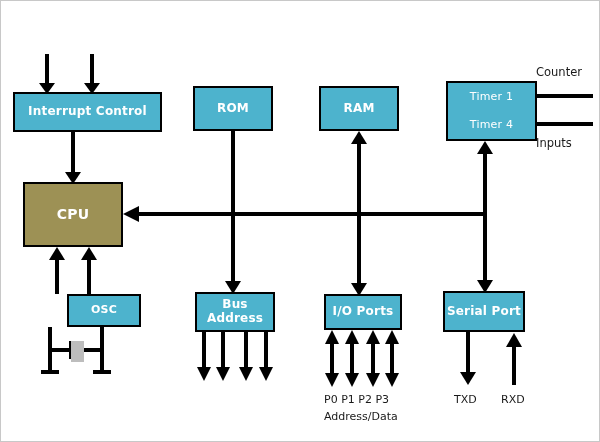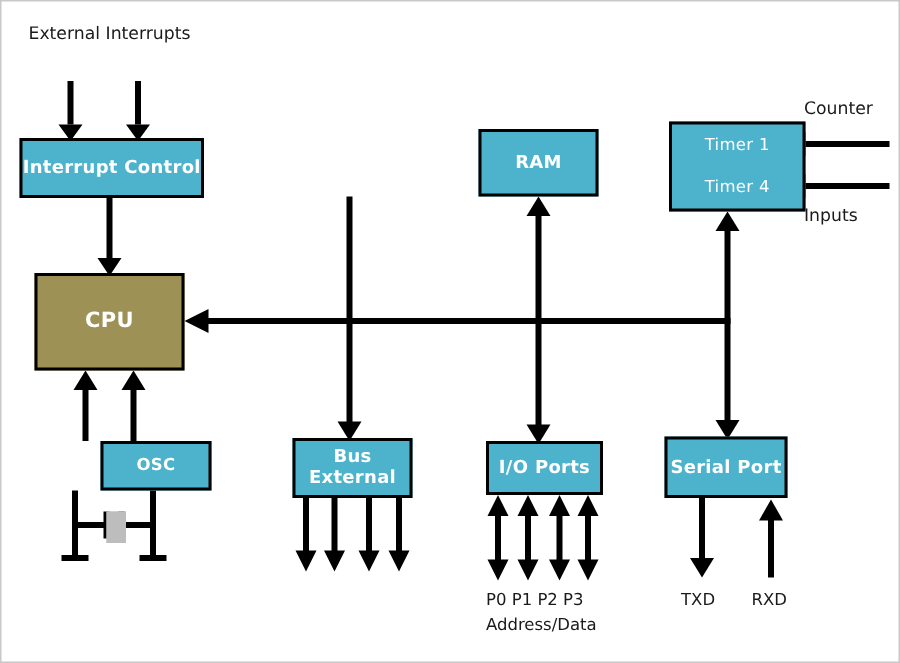--- a/index.html
+++ b/index.html
@@ -136,55 +136,57 @@
       <line x1="78" y1="349" x2="101" y2="349"></line>
       <line x1="70" y1="340" x2="70" y2="358"></line>
       <line x1="80" y1="340" x2="80" y2="358"></line>
       <line x1="40" y1="371" x2="58" y2="371"></line>
       <line x1="92" y1="371" x2="110" y2="371"></line>
     </g>
   </svg>
 
   <div class="crystal-body" style="left:70px; top:340px; width:11px; height:19px;"></div>
 
-  <div class="box cyan" style="left:12px; top:91px; width:123px; height:40px; font-size:12px;justify-content:center;">
+  <div class="box cyan" style="left:12px; top:91px; width:149px; height:40px; font-size:12px;justify-content:center;">
     <span>Interrupt Control</span>
   </div>
 
+  <div class="box cyan" style="left:192px; top:85px; width:80px; height:45px; font-size:12px;">
+    <span>ROM</span>
+  </div>
 
   <div class="box cyan" style="left:318px; top:85px; width:80px; height:45px; font-size:12px;">
     <span>RAM</span>
   </div>
 
   <div class="box cyan" style="left:445px; top:80px; width:91px; height:60px; font-size:11px; justify-content:space-around; font-weight:normal;">
     <span>Timer 1</span>
     <span>Timer 4</span>
   </div>
 
   <div class="box olive" style="left:22px; top:181px; width:100px; height:65px; font-size:14px;">
     <span>CPU</span>
   </div>
 
   <div class="box cyan" style="left:38px; top:293px; width:74px; height:33px; font-size:11px;margin-left:28px;">
     <span>OSC</span>
   </div>
 
   <div class="box cyan" style="left:194px; top:291px; width:80px; height:40px; font-size:12px;">
-    <span>Bus External</span>
+    <span>Bus Address</span>
   </div>
 
   <div class="box cyan" style="left:323px; top:293px; width:78px; height:36px; font-size:12px;">
     <span>I/O Ports</span>
   </div>
 
   <div class="box cyan" style="left:442px; top:290px; width:82px; height:41px; font-size:12px;">
     <span>Serial Port</span>
   </div>
 
-  <div class="lbl" style="left:18px; top:15px;">External Interrupts</div>
   <div class="lbl" style="left:535px; top:65px;">Counter</div>
   <div class="lbl" style="left:535px; top:136px;">Inputs</div>
   <div class="lbl small" style="left:323px; top:392px;">P0  P1  P2  P3</div>
   <div class="lbl small" style="left:323px; top:409px;">Address/Data</div>
   <div class="lbl small" style="left:453px; top:392px;text-align:right;">TXD</div>
   <div class="lbl small" style="left:500px; top:392px;">RXD</div>
 
 </div>
 
 </body></html>

